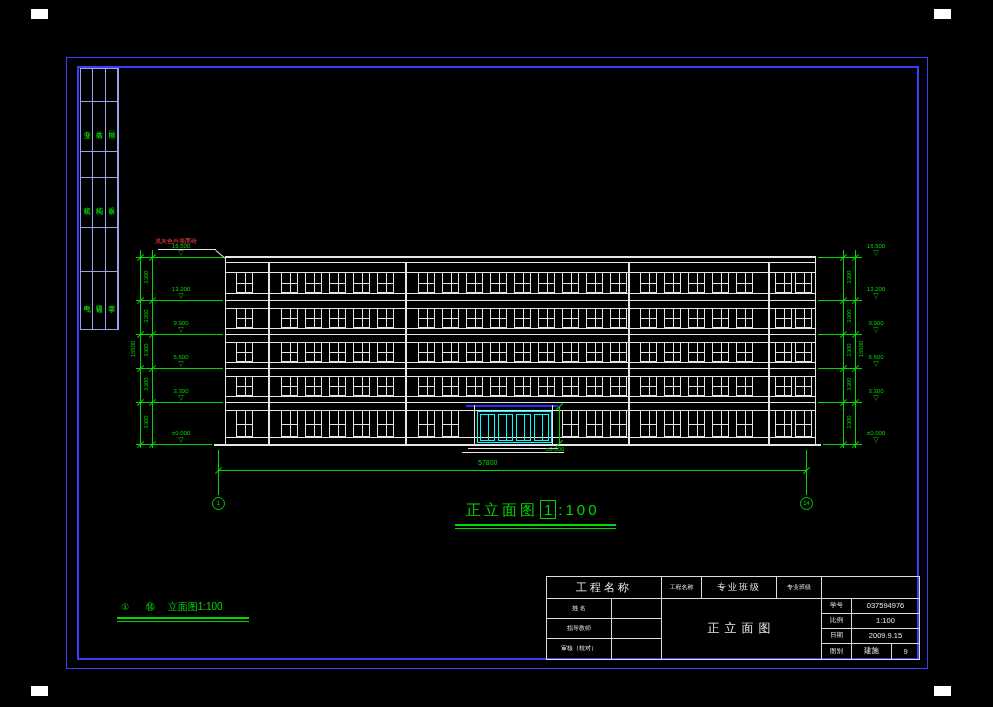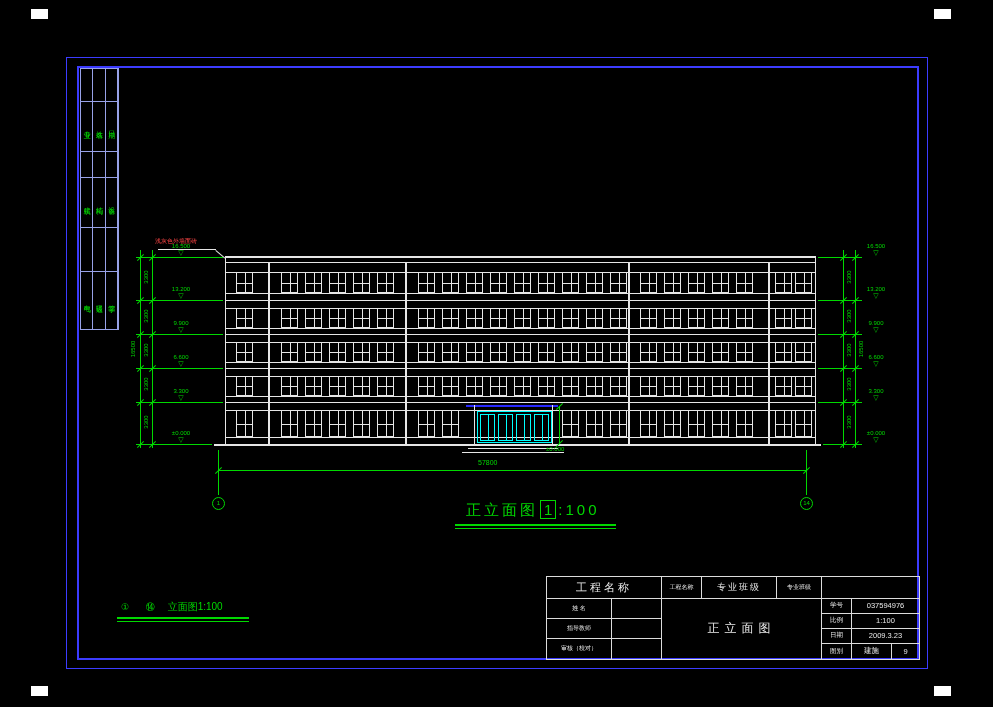--- a/index.html
+++ b/index.html
@@ -690,19 +690,19 @@
     <div class="tb-cell" style="left:230px;top:0;width:44px;height:21px;font-size:6px;">专业班级</div>
     <div class="tb-cell" style="left:0;top:21px;width:64px;height:20px;font-size:6px;">姓  名</div>
     <div class="tb-cell" style="left:0;top:41px;width:64px;height:20px;font-size:6px;">指导教师</div>
     <div class="tb-cell" style="left:0;top:61px;width:64px;height:21px;font-size:6px;">审核（校对）</div>
     <div class="tb-cell" style="left:115px;top:21px;width:159px;height:61px;font-size:12px;letter-spacing:5px;">正立面图</div>
     <div class="tb-cell" style="left:275px;top:21px;width:29px;height:15px;font-size:6.5px;">学号</div>
     <div class="tb-cell" style="left:305px;top:21px;width:67px;height:15px;font-size:7.5px;">037594976</div>
     <div class="tb-cell" style="left:275px;top:36px;width:29px;height:15px;font-size:6.5px;">比例</div>
     <div class="tb-cell" style="left:305px;top:36px;width:67px;height:15px;font-size:7.5px;">1:100</div>
     <div class="tb-cell" style="left:275px;top:51px;width:29px;height:15px;font-size:6.5px;">日期</div>
-    <div class="tb-cell" style="left:305px;top:51px;width:67px;height:15px;font-size:7.5px;">2009.3.23</div>
+    <div class="tb-cell" style="left:305px;top:51px;width:67px;height:15px;font-size:7.5px;">2009.9.15</div>
     <div class="tb-cell" style="left:275px;top:66px;width:29px;height:16px;font-size:6.5px;">图别</div>
     <div class="tb-cell" style="left:305px;top:66px;width:39px;height:16px;font-size:7.5px;">建施</div>
     <div class="tb-cell" style="left:345px;top:66px;width:27px;height:16px;font-size:7.5px;">9</div>
   </div>
 
 </div>
 
 </body></html>

